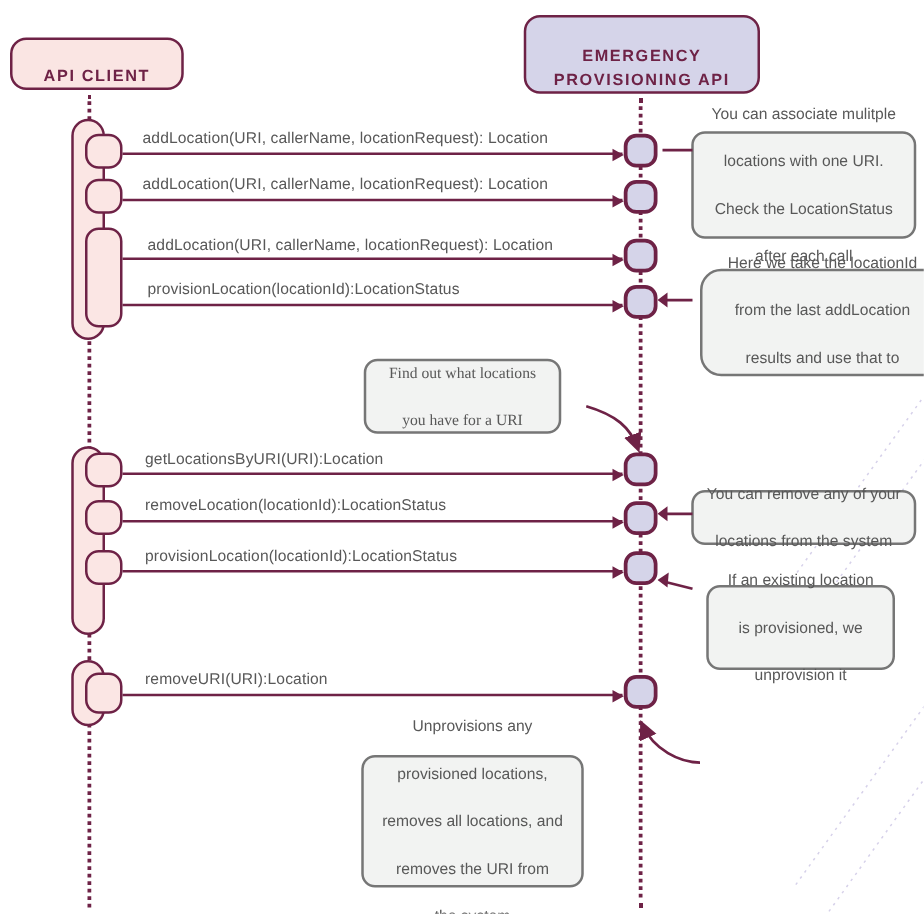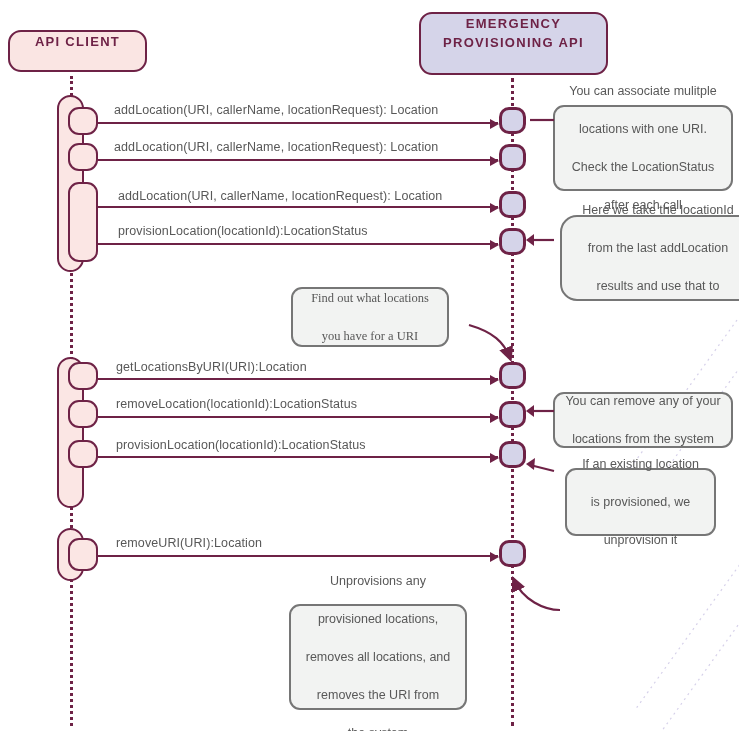--- a/index.html
+++ b/index.html
@@ -14,21 +14,21 @@
 
   
   .bg-diag{position:absolute;right:0;top:0;width:120px;height:731px;pointer-events:none;}
 
   
   .actor{
     position:absolute;
     box-sizing:border-box;
     border:2.5px solid #6e2246;
     border-radius:13px;
-    display:flex;align-items:flex-start;justify-content:center;
+    display:flex;align-items:flex-end;justify-content:center;
     text-align:center;
     color:#6e2246;
     font-weight:bold;
     letter-spacing:1.3px;
     font-size:13px;
     line-height:19px;
   }
   .actor.client{
     left:8px;top:30px;width:139px;height:42px;
     background:#fae5e3;
@@ -217,21 +217,21 @@
     </span>
   </div>
 
   <div class="note" style="left:291px;top:287px;width:158px;height:60px;font-family:Liberation Serif, serif;">
     <span>
       <span>Find out what locations</span><br>
       <span>you have for a URI</span>
     </span>
   </div>
 
-  <div class="note" style="left:553px;top:392px;width:180px;height:56px;">
+  <div class="note" style="left:553px;top:392px;width:180px;height:44px;">
     <span>
       <span>You can remove any of your</span><br>
       <span>locations from the system</span>
     </span>
   </div>
 
   <div class="note" style="left:565px;top:468px;width:151px;height:68px;">
     <span>
       <span>If an existing location</span><br>
       <span>is provisioned, we</span><br>

